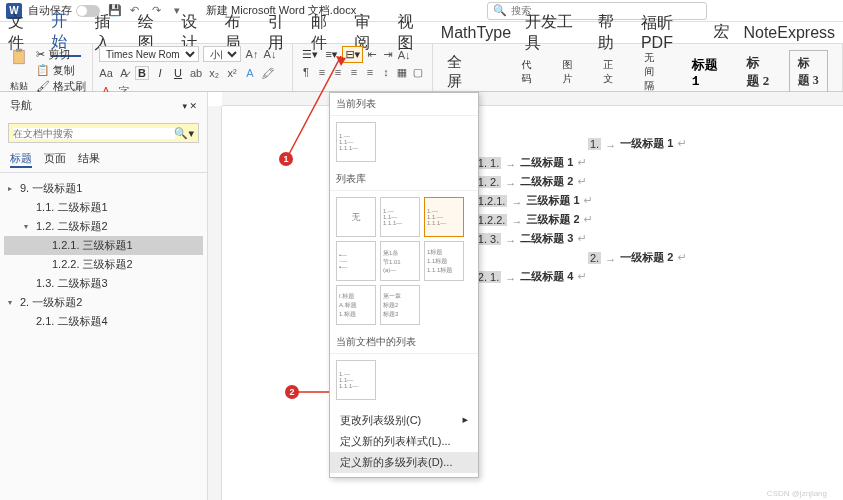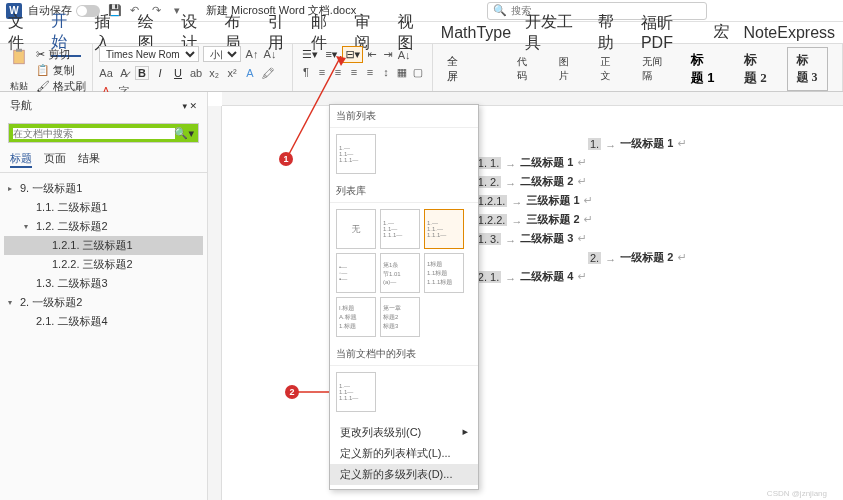--- a/index.html
+++ b/index.html
@@ -23,47 +23,47 @@
 .rgroup-label{font-size:9px;color:#666;text-align:center}
 .btn-lg{display:flex;flex-direction:column;align-items:center;gap:14px;padding:2px 4px}
 .btn-lg svg{width:18px;height:18px}
 .mini-btns{display:flex;flex-direction:column;gap:1px;font-size:9px}
 .font-select{border:1px solid #ccc;background:#fff;height:16px;font-size:10px;padding:0 2px}
 .ribbon-icon{width:14px;height:14px;display:inline-flex;align-items:center;justify-content:center;color:#555}
 .list-btn{border:1px solid transparent;padding:1px 2px;display:inline-flex;align-items:center}
 .list-btn.highlight{border:1px solid #e08800;background:#fff3e0}
 .styles-pane{flex:1;display:flex;align-items:center;gap:10px;padding:0 8px}
 .style-item{font-size:10px;padding:4px 8px;border:1px solid transparent}
-.style-item.h1{font-family:Liberation Sans, sans-serif;font-size:13px;font-weight:bold;color:#000}
+.style-item.h1{font-family:Liberation Mono, monospace;font-size:13px;font-weight:bold;color:#000}
 .style-item.h2{font-family:serif;font-size:13px;font-weight:bold}
 .style-item.h3{font-family:serif;font-size:12px;font-weight:bold;border:1px solid #bbb}
 .main{display:flex;height:408px}
 .nav-panel{width:208px;border-right:1px solid #ddd;display:flex;flex-direction:column;background:#fafafa}
 .nav-header{padding:6px 10px;display:flex;justify-content:space-between;align-items:center;font-size:12px}
-.nav-search{margin:4px 8px;height:20px;border:1px solid #ccc;background:#84cc16;display:flex;align-items:center;padding:0 4px}
+.nav-search{margin:4px 8px;height:20px;border:1px solid #ccc;background:#fef9c3;display:flex;align-items:center;padding:0 4px}
 .nav-search input{border:none;outline:none;flex:1;font-size:10px}
 .nav-tabs{display:flex;gap:12px;padding:4px 10px;font-size:10px;border-bottom:1px solid #ddd}
 .nav-tabs .nt.active{color:#2b579a;border-bottom:2px solid #2b579a}
 .nav-tree{padding:6px 4px;font-size:10px}
 .tree-item{padding:2px 4px;display:flex;align-items:center;gap:2px}
 .tree-item.sel{background:#d0d0d0}
 .tree-l1{padding-left:4px}
 .tree-l2{padding-left:20px}
 .tree-l3{padding-left:36px}
 .caret{font-size:8px;color:#666;width:10px}
 .doc-area{flex:1;position:relative;background:#fff}
 .ruler-h{height:14px;background:#f4f4f4;border-bottom:1px solid #ddd;margin-left:14px}
 .ruler-v{width:14px;background:#f4f4f4;border-right:1px solid #ddd;position:absolute;top:14px;bottom:0;left:0}
 .page{position:absolute;left:260px;top:40px;width:380px}
 .doc-line{font-family:"SimSun",serif;font-size:13px;margin:4px 0;display:flex;align-items:center;gap:4px}
 .doc-line .num{background:#d8d8d8;padding:0 2px}
 .doc-line .txt{font-weight:bold}
 .doc-line.h1{font-size:16px}
 .arrow-sym{color:#888;font-size:11px}
-.dropdown{position:absolute;left:329px;top:104px;width:150px;background:#fff;border:1px solid #bbb;box-shadow:2px 2px 6px rgba(0,0,0,.2);z-index:10}
+.dropdown{position:absolute;left:329px;top:92px;width:150px;background:#fff;border:1px solid #bbb;box-shadow:2px 2px 6px rgba(0,0,0,.2);z-index:10}
 .dd-section{padding:4px 6px;font-size:10px;color:#555;border-bottom:1px solid #eee}
 .dd-grid{display:flex;flex-wrap:wrap;gap:4px;padding:6px}
 .dd-cell{width:40px;height:40px;border:1px solid #ccc;font-size:6px;padding:2px;display:flex;flex-direction:column;justify-content:space-around;color:#888}
 .dd-cell.sel{border:1px solid #e08800;background:#fff8ee}
 .dd-menu{padding:4px 0}
 .dd-menuitem{padding:3px 10px;font-size:10px;display:flex;justify-content:space-between}
 .dd-menuitem.hl{background:#e8e8e8}
 .callout{position:absolute;width:14px;height:14px;background:#d32f2f;color:#fff;border-radius:50%;display:flex;align-items:center;justify-content:center;font-size:9px;font-weight:bold}
 .arrow-line{position:absolute;pointer-events:none}
 .watermark{position:absolute;right:16px;bottom:2px;font-size:8px;color:#ccc}
@@ -168,21 +168,21 @@
       <span class="ribbon-icon">≡</span>
       <span class="ribbon-icon">≡</span>
       <span class="ribbon-icon">↕</span>
       <span class="ribbon-icon">▦</span>
       <span class="ribbon-icon">▢</span>
     </div>
     <div class="rgroup-label">&nbsp;</div>
   </div>
   <div class="rgroup" style="flex:1">
     <div class="styles-pane">
-      <span style="font-size:11px;margin-right:36px">全屏</span>
+      <span style="font-size:15px;margin-right:36px">全屏</span>
       <span class="style-item">代码</span>
       <span class="style-item">图片</span>
       <span class="style-item">正文</span>
       <span class="style-item">无间隔</span>
       <span class="style-item h1">标题 1</span>
       <span class="style-item h2">标题 2</span>
       <span class="style-item h3">标题 3</span>
     </div>
     <div class="rgroup-label">样式</div>
   </div>

